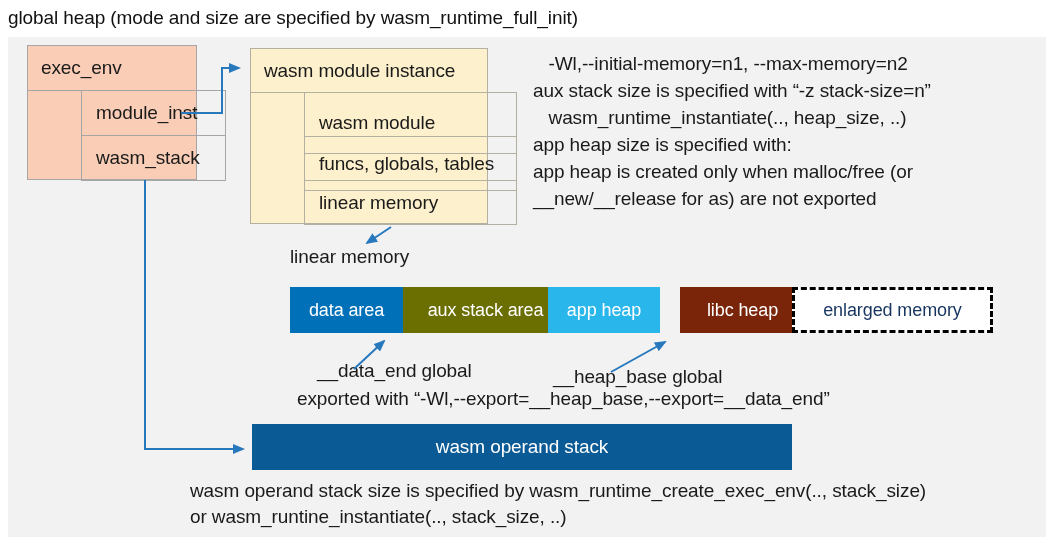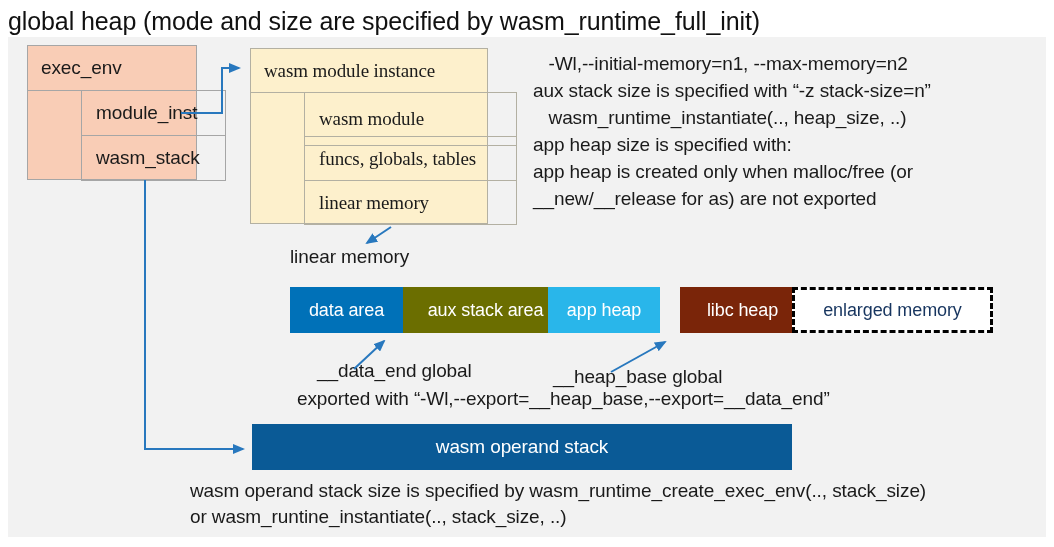--- a/index.html
+++ b/index.html
@@ -1,31 +1,31 @@
 <!DOCTYPE html>
 <html><head>
 <meta charset="utf-8">
 <style>
   html,body{margin:0;padding:0;background:#ffffff;}
   body{font-family:"Liberation Sans","DejaVu Sans",sans-serif;color:#1a1a1a;letter-spacing:-0.1px;}
   .stage{position:relative;width:1054px;height:547px;background:#ffffff;overflow:hidden;}
-  .title{position:absolute;left:8px;top:7px;font-size:25px;font-weight:500;color:#111;}
+  .title{position:absolute;left:8px;top:7px;font-size:19px;font-weight:500;color:#111;}
   .panel{position:absolute;left:8px;top:37px;width:1038px;height:500px;}
   
   .box{position:absolute;border:1px solid #a6a6a6;box-sizing:border-box;}
   .box-header{position:absolute;left:0;top:0;right:0;display:flex;align-items:center;padding-left:13px;font-size:19px;border-bottom:1px solid #a6a6a6;box-sizing:border-box;}
   .box-row{position:absolute;display:flex;align-items:center;padding-left:14px;font-size:19px;border:1px solid #a6a6a6;box-sizing:border-box;margin-left:28px;}
   .exec-env{left:27px;top:45px;width:170px;height:135px;}
   .exec-env .box-header{height:45px;}
   .exec-env .row0{left:25px;top:44px;width:145px;height:46px;}
   .exec-env .row1{left:25px;top:89px;width:145px;height:46px;}
   .mod-inst{left:250px;top:48px;width:238px;height:176px;border-color:#b3b0a2;}
   .mod-inst .box-header{height:44px;border-bottom-color:#b3b0a2;}
-  .mod-inst .row0{left:25px;top:43px;width:213px;height:54px;border-color:#b3b0a2;}
-  .mod-inst .row1{left:25px;top:87px;width:213px;height:45px;border-color:#b3b0a2;}
+  .mod-inst .row0{left:25px;top:43px;width:213px;height:62px;border-color:#b3b0a2;}
+  .mod-inst .row1{left:25px;top:87px;width:213px;height:55px;border-color:#b3b0a2;}
   .mod-inst .row2{left:25px;top:131px;width:213px;height:45px;border-color:#b3b0a2;}
   
   .notes-right{position:absolute;left:533px;top:50px;font-size:19px;line-height:27px;}
   .notes-right div{white-space:pre;}
   
   .lm-label{position:absolute;left:290px;top:246px;font-size:19px;}
   .segment{position:absolute;top:287px;height:46px;display:flex;align-items:center;justify-content:center;font-size:18px;box-sizing:border-box;}
   .seg0{left:290px;width:113px;}
   .seg1{left:403px;width:165px;}
   .seg2{left:548px;width:112px;}
@@ -53,21 +53,21 @@
   <div class="title">global heap (mode and size are specified by wasm_runtime_full_init)</div>
 
   <div class="panel" style="background-color: rgb(242, 242, 242);"></div>
 
   <div class="box exec-env" style="background-color: rgb(249, 205, 182);">
     <div class="box-header">exec_env</div>
     <div class="box-row row0">module_inst</div>
     <div class="box-row row1">wasm_stack</div>
   </div>
 
-  <div class="box mod-inst" style="background-color: rgb(253, 240, 204); font-family: Liberation Serif, serif;">
+  <div class="box mod-inst" style="background-color: rgb(253, 240, 204);">
     <div class="box-header">wasm module instance</div>
     <div class="box-row row0">wasm module</div>
     <div class="box-row row1">funcs, globals, tables</div>
     <div class="box-row row2">linear memory</div>
   </div>
 
   <div class="notes-right">
     <div>   -Wl,--initial-memory=n1, --max-memory=n2</div>
     <div>aux stack size is specified with “-z stack-size=n”</div>
     <div>   wasm_runtime_instantiate(.., heap_size, ..)</div>

